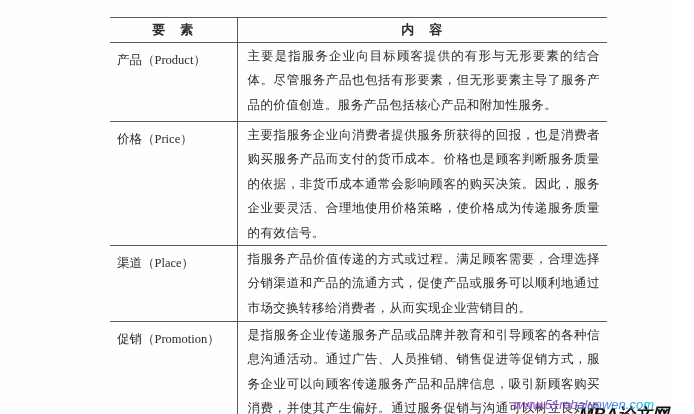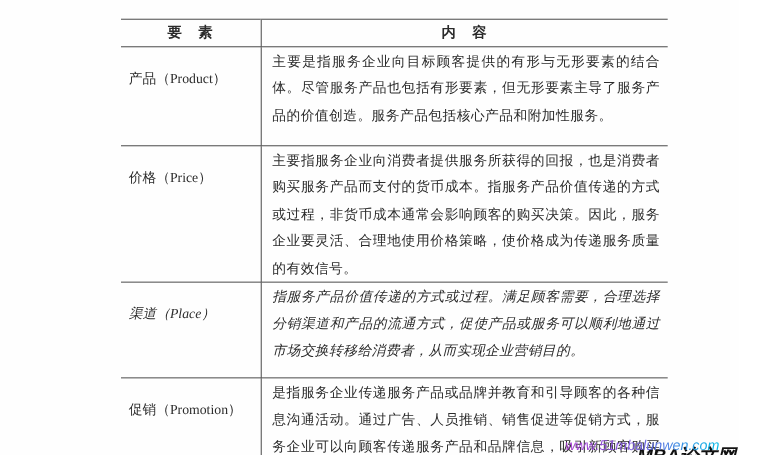--- a/index.html
+++ b/index.html
@@ -40,34 +40,34 @@
     text-align: center;
     height: 24px;
     padding: 0;
     letter-spacing: 1px;
   }
   table.mix-table td {
     border-bottom: 1px solid #5a5a5a;
     vertical-align: top;
     font-size: 12.5px;
     line-height: 24.4px;
-    padding: 16px 6px 0 7px;
+    padding: 5px 6px 0 7px;
   }
   table.mix-table .v-divide {
     border-right: 1px solid #5a5a5a;
   }
   table.mix-table td.cell-content {
     text-align: justify;
     text-justify: inter-ideograph;
     padding: 1px 7px 0 10px;
     letter-spacing: 0.4px;
   }
   tr.row-product  td { height: 73px; }
   tr.row-price    td { height: 100px; }
-  tr.row-place    td { height: 70px; font-style: italic; }
+  tr.row-place    td { height: 70px; }
   tr.row-promo    td { height: 120px; }
   .watermark-name {
     position: absolute;
     right: 3px;
     top: 375px;
     font-family: "Liberation Sans", "DejaVu Sans", sans-serif;
     font-style: italic;
     font-weight: bold;
     font-size: 17px;
     color: #111111;
@@ -105,21 +105,21 @@
           <th>内　容</th>
         </tr>
       </thead>
       <tbody>
         <tr class="row-product">
           <td class="v-divide cell-element">产品（Product）</td>
           <td class="cell-content">主要是指服务企业向目标顾客提供的有形与无形要素的结合体。尽管服务产品也包括有形要素，但无形要素主导了服务产品的价值创造。服务产品包括核心产品和附加性服务。</td>
         </tr>
         <tr class="row-price">
           <td class="v-divide cell-element">价格（Price）</td>
-          <td class="cell-content">主要指服务企业向消费者提供服务所获得的回报，也是消费者购买服务产品而支付的货币成本。指服务产品价值传递的方式或过程，非货币成本通常会影响顾客的购买决策。因此，服务企业要灵活、合理地使用价格策略，使价格成为传递服务质量的有效信号。</td>
+          <td class="cell-content">主要指服务企业向消费者提供服务所获得的回报，也是消费者购买服务产品而支付的货币成本。价格也是顾客判断服务质量的依据，非货币成本通常会影响顾客的购买决策。因此，服务企业要灵活、合理地使用价格策略，使价格成为传递服务质量的有效信号。</td>
         </tr>
         <tr class="row-place">
           <td class="v-divide cell-element">渠道（Place）</td>
           <td class="cell-content">指服务产品价值传递的方式或过程。满足顾客需要，合理选择分销渠道和产品的流通方式，促使产品或服务可以顺利地通过市场交换转移给消费者，从而实现企业营销目的。</td>
         </tr>
         <tr class="row-promo">
           <td class="v-divide cell-element">促销（Promotion）</td>
           <td class="cell-content">是指服务企业传递服务产品或品牌并教育和引导顾客的各种信息沟通活动。通过广告、人员推销、销售促进等促销方式，服务企业可以向顾客传递服务产品和品牌信息，吸引新顾客购买消费，并使其产生偏好。通过服务促销与沟通可以树立良好的企业形象，以增加顾客的安全感和信任感。</td>
         </tr>
       </tbody>

